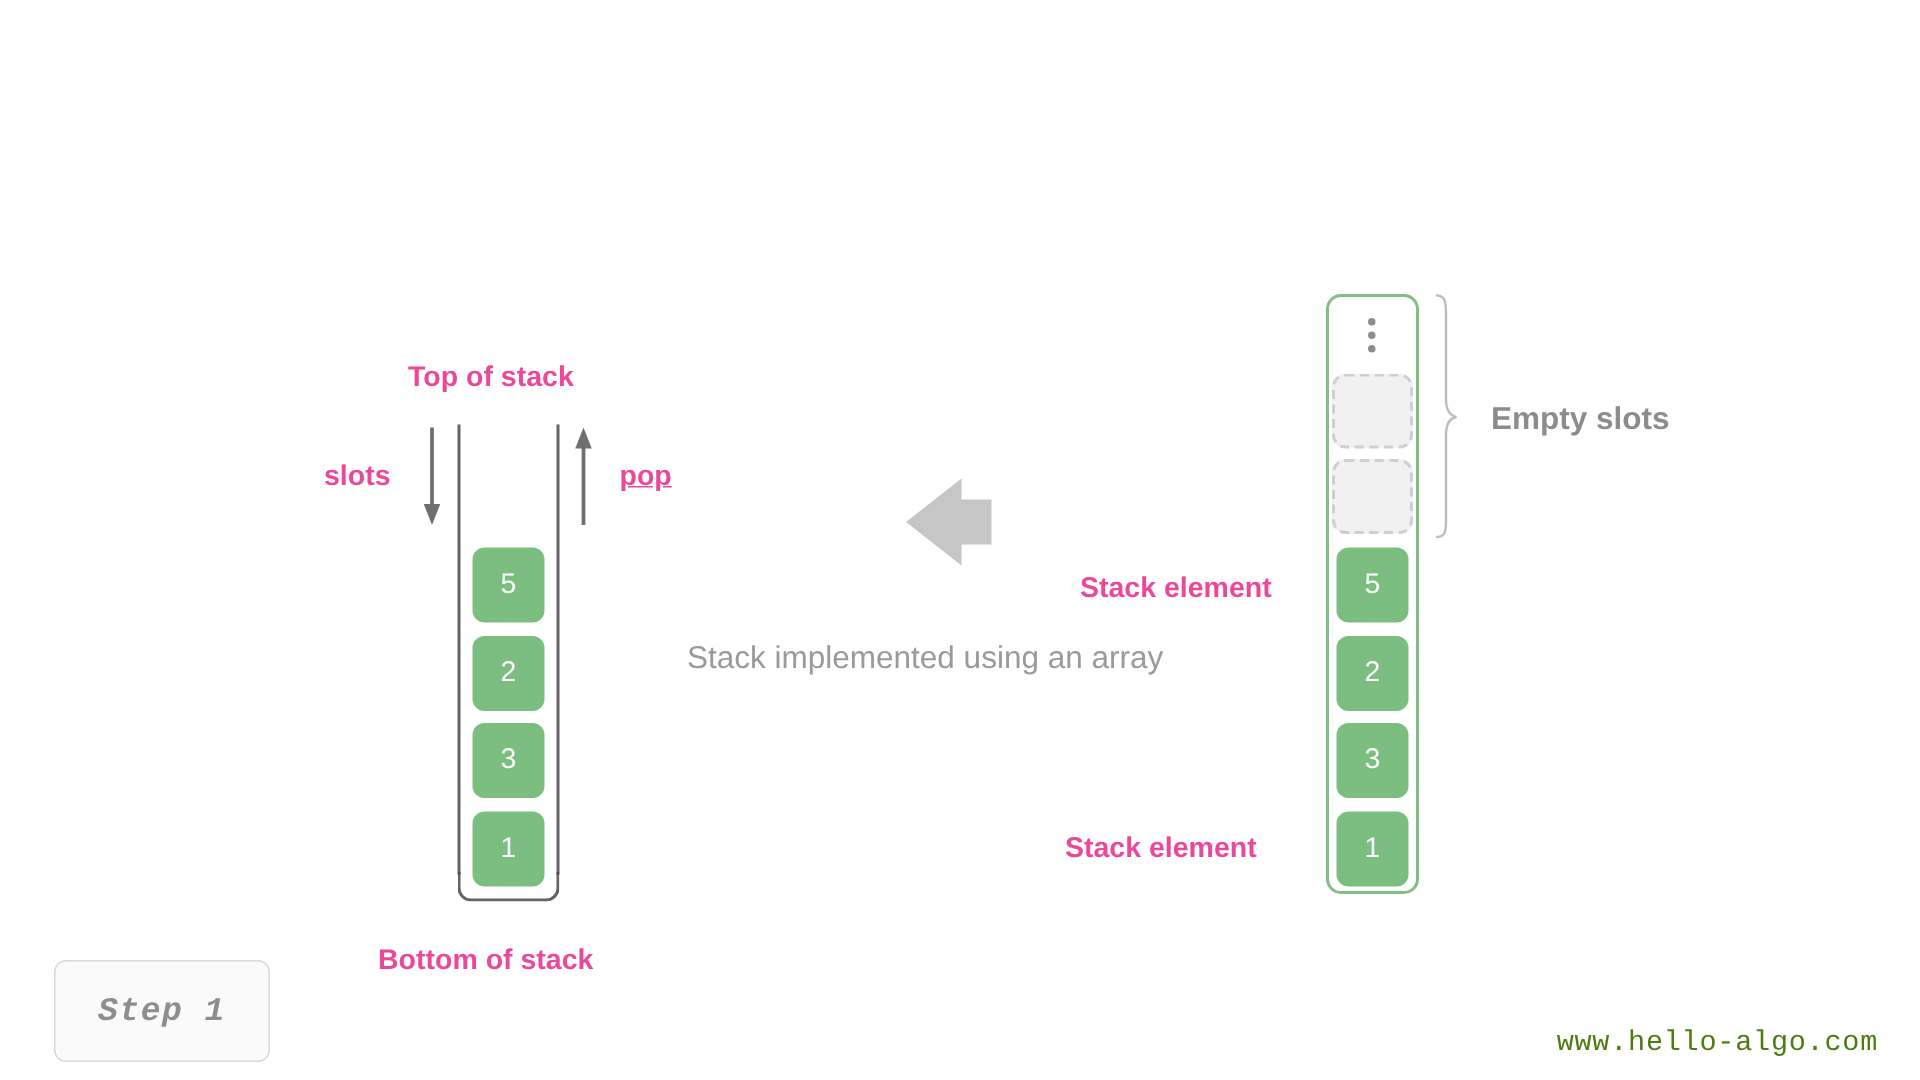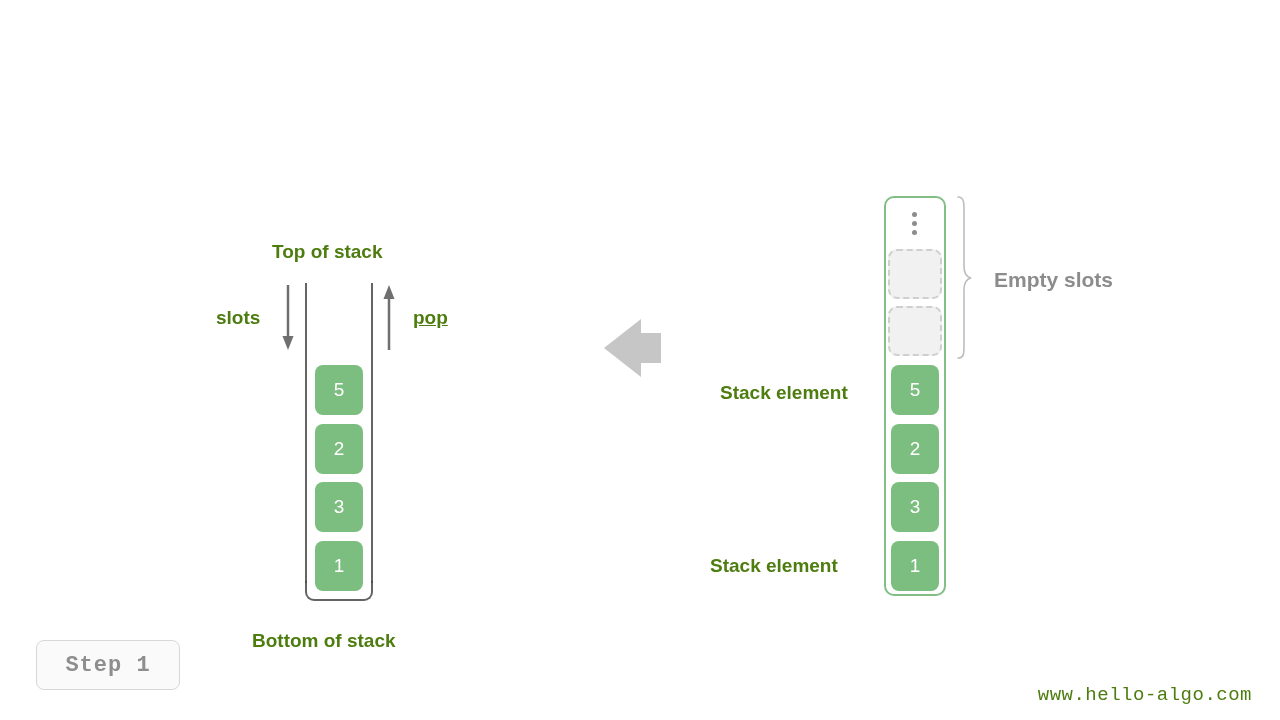--- a/index.html
+++ b/index.html
@@ -15,21 +15,21 @@
     overflow: hidden;
     font-family: "Liberation Sans", sans-serif;
   }
 
   
   .lbl-bold {
     position: absolute;
     font-family: "Liberation Sans", sans-serif;
     font-weight: bold;
     font-size: 19px;
-    color: #4d7c0f;
+    color: #ec4899;
     white-space: nowrap;
   }
   .lbl-gray-bold {
     position: absolute;
     font-family: "Liberation Sans", sans-serif;
     font-weight: bold;
     font-size: 21px;
     color: #8c8c8c;
     white-space: nowrap;
   }
@@ -141,33 +141,34 @@
     height: 720px;
     pointer-events: none;
   }
 
   
   #step-badge {
     position: absolute;
     left: 36px;
     top: 640px;
     width: 144px;
-    height: 50px;
+    height: 68px;
     border: 1px solid #d8d8d8;
     border-radius: 8px;
     background: #fafafa;
     display: flex;
     align-items: center;
     justify-content: center;
     font-family: "Liberation Mono", monospace;
     font-size: 22px;
     font-weight: bold;
     letter-spacing: 1px;
     color: #8e8e8e;
     box-sizing: border-box;
+    font-style: italic;
   }
 
   
   #watermark {
     position: absolute;
     right: 28px;
     bottom: 14px;
     font-family: "Liberation Mono", monospace;
     font-size: 19px;
     color: #4d7c0f;
@@ -192,20 +193,21 @@
     <div class="floor"></div>
   </div>
 
   <div class="cell" style="left:315px; top:365px;">5</div>
   <div class="cell" style="left:315px; top:424px;">2</div>
   <div class="cell" style="left:315px; top:482px;">3</div>
   <div class="cell" style="left:315px; top:541px;">1</div>
 
   <div class="lbl-bold" style="left:252px; top:630px;">Bottom of stack</div>
 
+  <div class="caption" style="left:458px; top:427px;">Stack implemented using an array</div>
 
   <div id="array-container"></div>
 
   <div id="ellipsis-icon">
     <i></i>
       <i></i>
       <i></i>
   </div>
 
   <div class="slot-empty" style="left:888px; top:249px;"></div>

